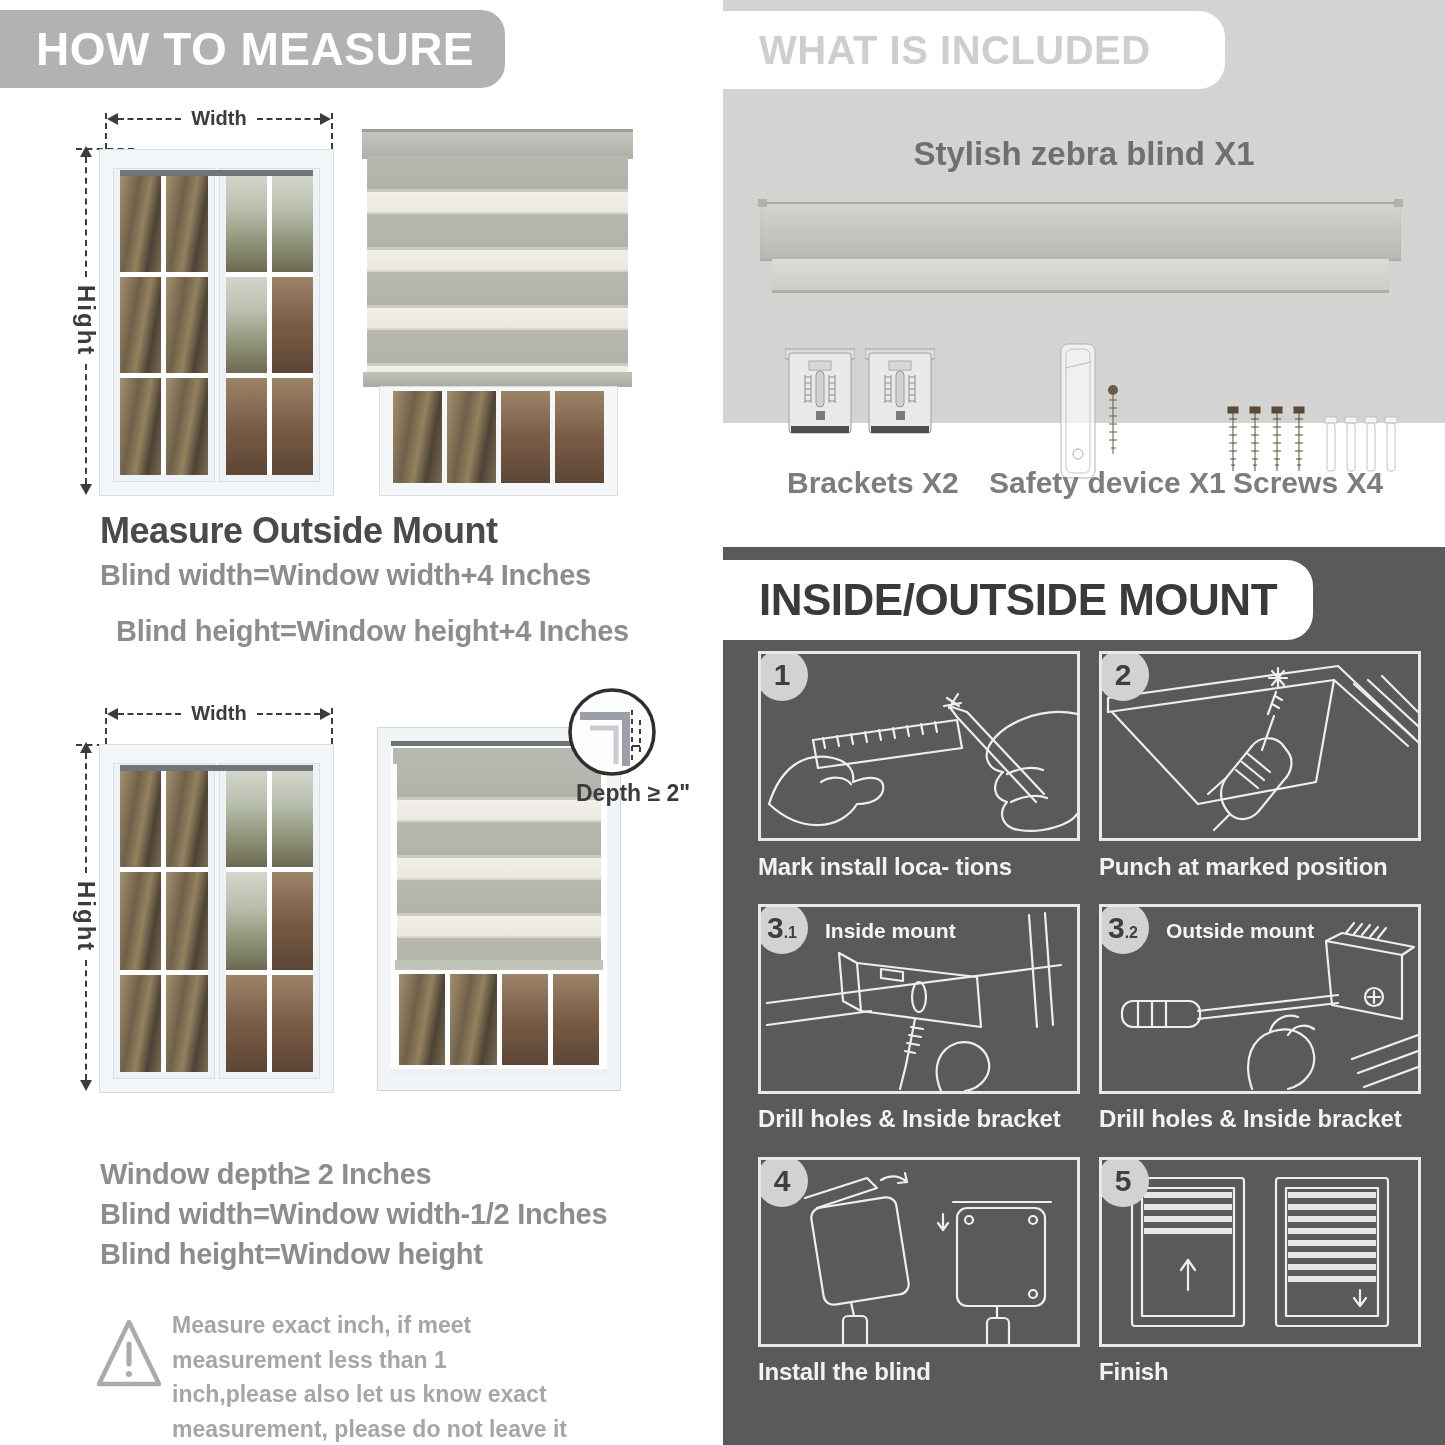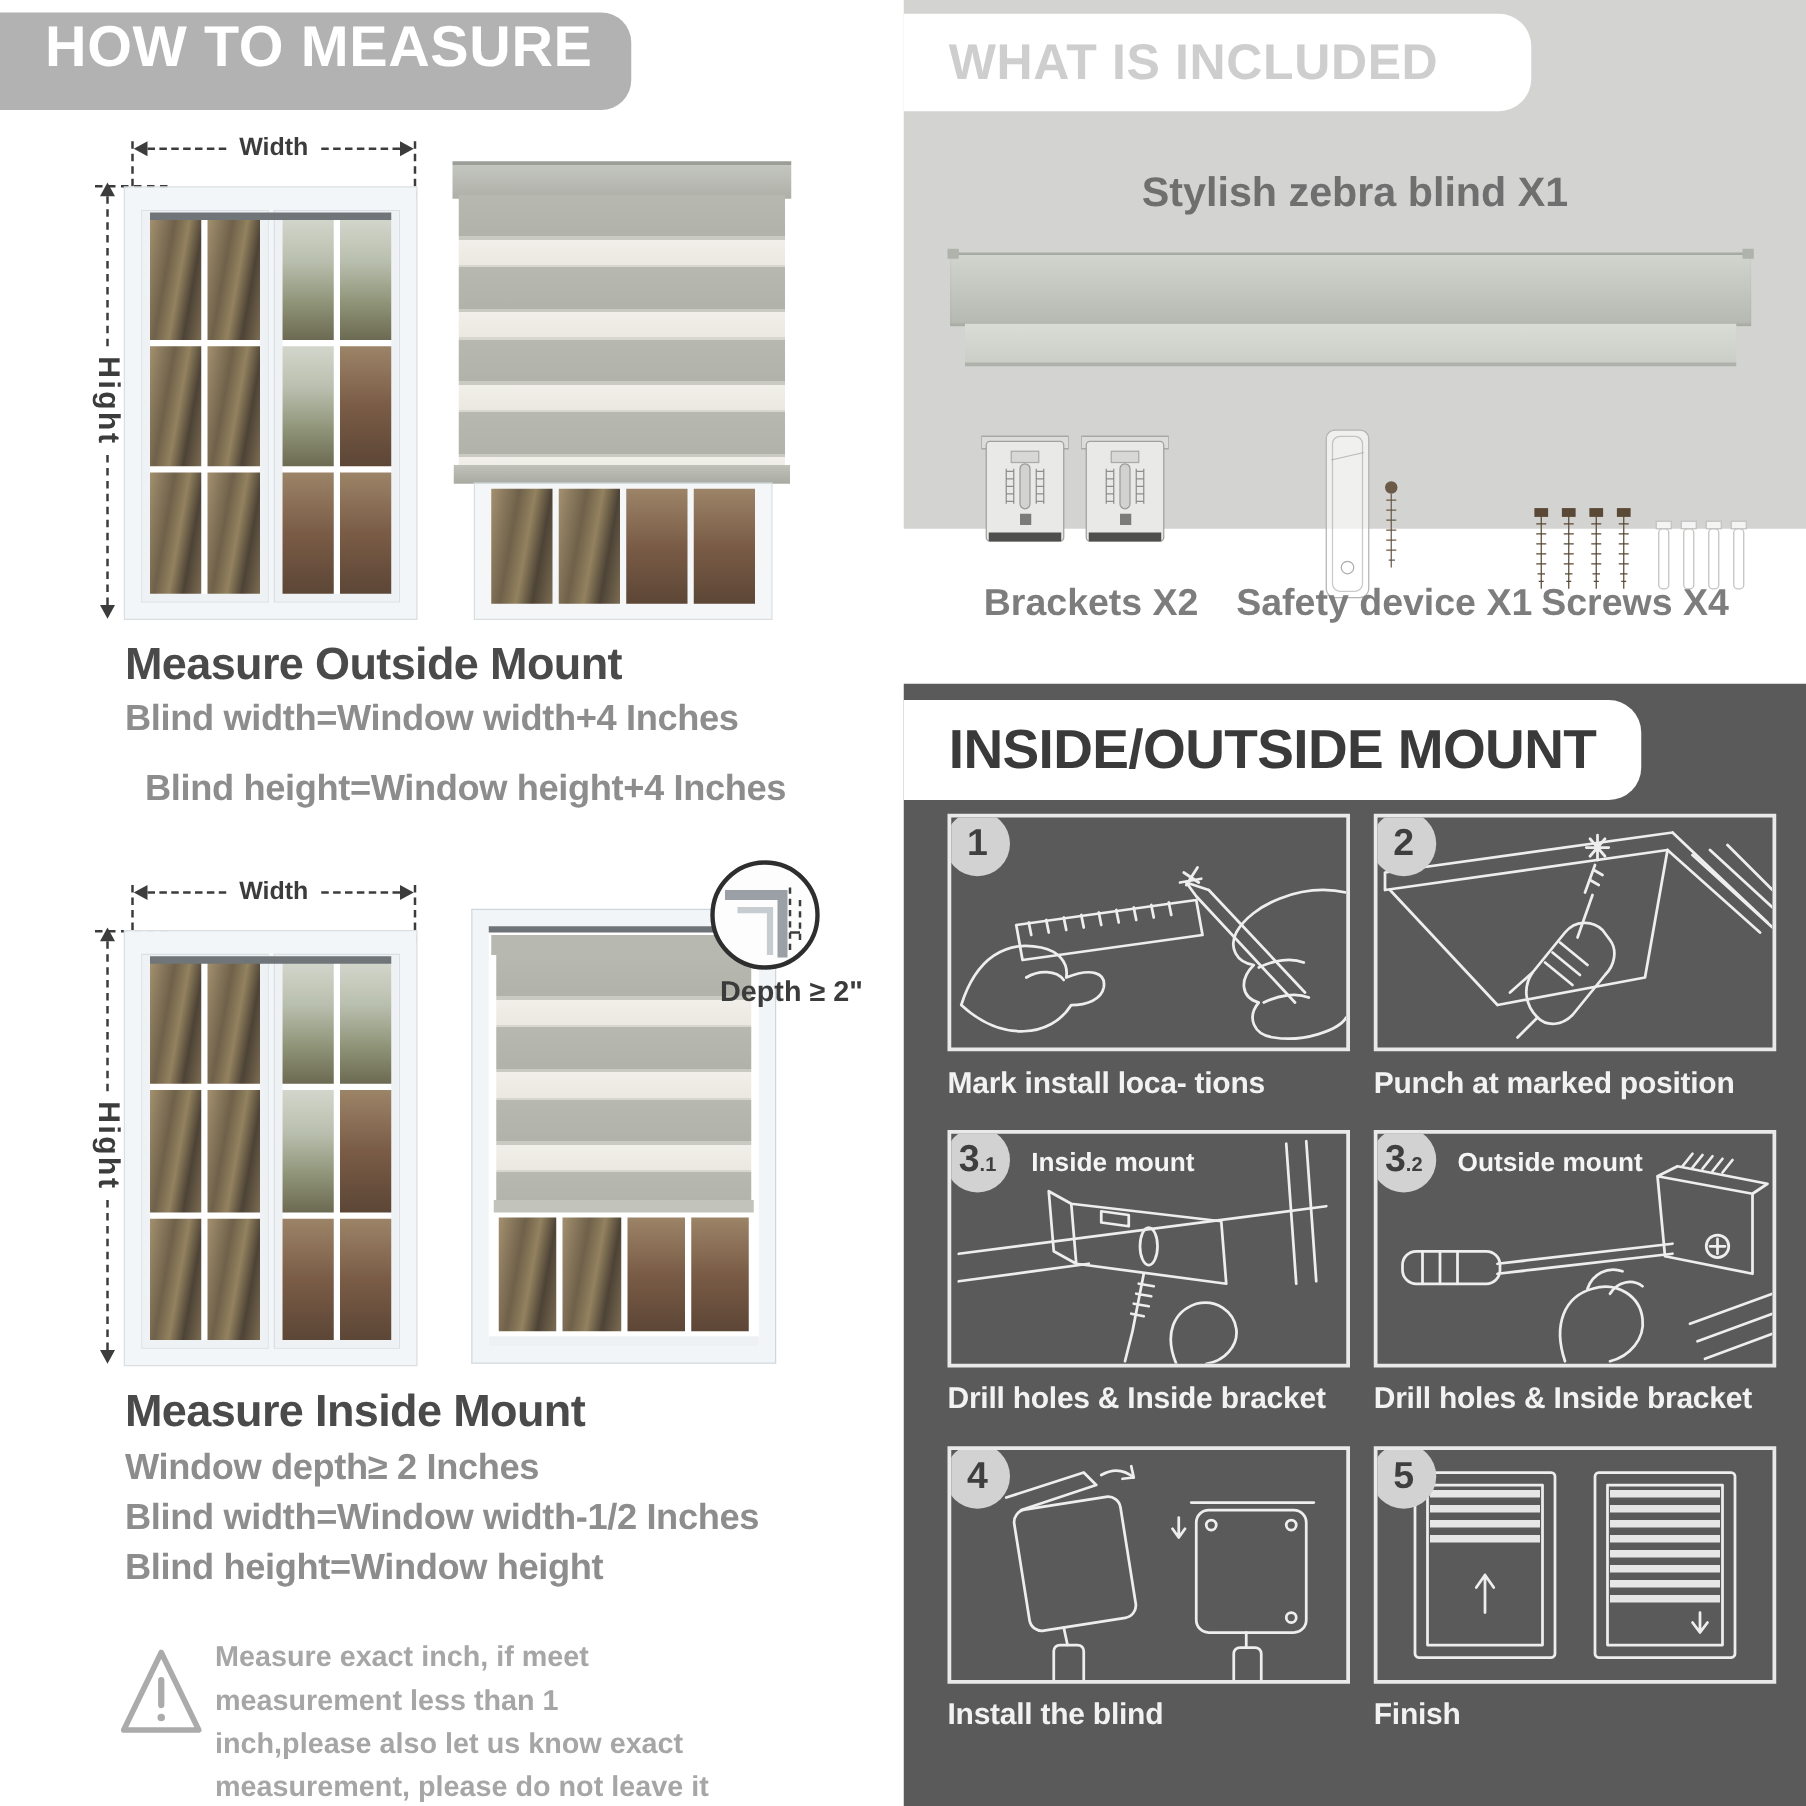--- a/index.html
+++ b/index.html
@@ -2,21 +2,21 @@
 <html><head>
 <meta charset="utf-8">
 <style>
   html,body{margin:0;padding:0;background:#fff;}
   .page{position:relative;width:1445px;height:1445px;background:#ffffff;overflow:hidden;
         font-family:"Liberation Sans",sans-serif;}
   .abs{position:absolute;}
 
   
   .banner{left:0;top:10px;width:505px;height:78px;background:#b2b2b2;border-radius:0 24px 24px 0;
-          display:flex;align-items:flex-start;}
+          display:flex;align-items:center;}
   .banner span{color:#ffffff;font-size:46px;font-weight:bold;letter-spacing:.5px;padding-left:36px;}
 
   
   .hdim{height:0;display:flex;align-items:center;color:#3c3c3c;}
   .hdim .tick{position:absolute;top:-6px;height:46px;width:0;border-left:2px dashed #3c3c3c;}
   .hdim .tick.l{left:0;} .hdim .tick.r{right:0;}
   .hdim .ah{width:0;height:0;border-top:6px solid transparent;border-bottom:6px solid transparent;}
   .hdim .ah.l{border-right:11px solid #3c3c3c;margin-left:2px;}
   .hdim .ah.r{border-left:11px solid #3c3c3c;margin-right:2px;}
   .hdim .dash{flex:1;height:0;border-top:2.5px dashed #3c3c3c;}
@@ -210,21 +210,20 @@
   <svg class="abs" style="left:566px;top:686px;" width="92" height="92" viewBox="0 0 92 92">
     <circle cx="46" cy="46" r="42" fill="#fdfdfd" stroke="#2e2e2e" stroke-width="3.5"></circle>
     <path d="M14,30 L60,30 L60,80" stroke="#9aa0a5" stroke-width="8" fill="none"></path>
     <path d="M24,42 L50,42 L50,78" stroke="#c6ccd0" stroke-width="5" fill="none"></path>
     <path d="M66,24 V74" stroke="#3c3c3c" stroke-width="2" stroke-dasharray="5 4" fill="none"></path>
     <path d="M74,34 V70" stroke="#3c3c3c" stroke-width="2" stroke-dasharray="5 4" fill="none"></path>
     <path d="M66,60 h8" stroke="#3c3c3c" stroke-width="2"></path>
   </svg>
   <span class="abs depth-label" style="left:576px;top:780px;">Depth ≥ 2"</span>
 
-  <h2 class="abs h-measure" style="left:100px;top:1108px;margin:0;">Measure Inside Mount</h2>
   <p class="abs formula" style="left:100px;top:1158px;margin:0;">Window depth≥ 2 Inches</p>
   <p class="abs formula" style="left:100px;top:1198px;margin:0;">Blind width=Window width-1/2 Inches</p>
   <p class="abs formula" style="left:100px;top:1238px;margin:0;">Blind height=Window height</p>
 
   <svg class="abs" style="left:95px;top:1314px;" width="68" height="78" viewBox="0 0 68 78">
     <polygon points="34,8 64,70 4,70" fill="none" stroke="#ababab" stroke-width="4.5" stroke-linejoin="round"></polygon>
     <line x1="34" y1="30" x2="34" y2="50" stroke="#ababab" stroke-width="5" stroke-linecap="round"></line>
     <circle cx="34" cy="60" r="3" fill="#ababab"></circle>
   </svg>
   <p class="abs warn-text" style="left:172px;top:1308px;margin:0;">Measure exact inch, if meet measurement less than 1 inch,please also let us know exact measurement, please do not leave it</p>

